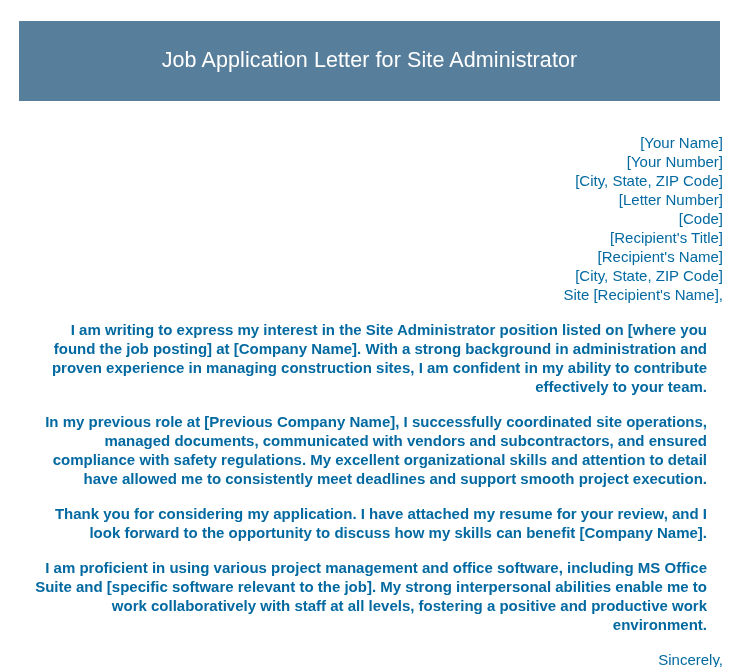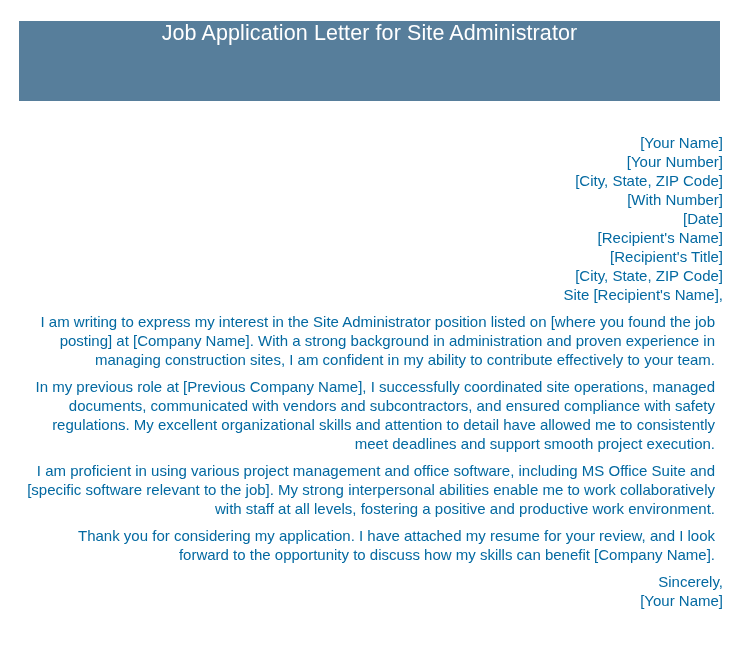--- a/index.html
+++ b/index.html
@@ -26,20 +26,21 @@
 
   
   .header-banner {
     position: absolute;
     left: 19px;
     top: 21px;
     width: 701px;
     height: 80px;
     background: #577e9b;
     display: flex;
+    align-items: center;
     justify-content: center;
     box-sizing: border-box;
   }
 
   .header-title {
     color: #ffffff;
     font-size: 21.5px;
     font-weight: 400;
     line-height: 1.2;
     letter-spacing: 0.1px;
@@ -65,52 +66,53 @@
   .letter-line {
     display: block;
     margin: 0;
     padding: 0;
     line-height: 19px;
     white-space: normal;
   }
 
   .letter-para {
     display: block;
-    margin: 8px;
+    margin: 16px;
     padding: 0;
     line-height: 19px;
+    font-weight: bold;
   }
 </style>
 </head>
 <body>
 
 <div class="page">
 
   <div class="header-banner">
     <div class="header-title">Job Application Letter for Site Administrator</div>
   </div>
 
   <div class="letter-body">
 
     <span class="letter-line">[Your Name]</span>
     <span class="letter-line">[Your Number]</span>
     <span class="letter-line">[City, State, ZIP Code]</span>
-    <span class="letter-line">[With Number]</span>
+    <span class="letter-line">[Letter Number]</span>
 
-    <span class="letter-line">[Date]</span>
+    <span class="letter-line">[Code]</span>
 
+    <span class="letter-line">[Recipient's Title]</span>
     <span class="letter-line">[Recipient's Name]</span>
-    <span class="letter-line">[Recipient's Title]</span>
     <span class="letter-line">[City, State, ZIP Code]</span>
 
     <span class="letter-line">Site [Recipient's Name],</span>
 
     <span class="letter-para">I am writing to express my interest in the Site Administrator position listed on [where you found the job posting] at [Company Name]. With a strong background in administration and proven experience in managing construction sites, I am confident in my ability to contribute effectively to your team.</span>
     <span class="letter-para">In my previous role at [Previous Company Name], I successfully coordinated site operations, managed documents, communicated with vendors and subcontractors, and ensured compliance with safety regulations. My excellent organizational skills and attention to detail have allowed me to consistently meet deadlines and support smooth project execution.</span>
+    <span class="letter-para">Thank you for considering my application. I have attached my resume for your review, and I look forward to the opportunity to discuss how my skills can benefit [Company Name].</span>
     <span class="letter-para">I am proficient in using various project management and office software, including MS Office Suite and [specific software relevant to the job]. My strong interpersonal abilities enable me to work collaboratively with staff at all levels, fostering a positive and productive work environment.</span>
-    <span class="letter-para">Thank you for considering my application. I have attached my resume for your review, and I look forward to the opportunity to discuss how my skills can benefit [Company Name].</span>
 
     <span class="letter-line">Sincerely,</span>
     <span class="letter-line">[Your Name]</span>
 
   </div>
 
 </div>
 
 </body></html>

